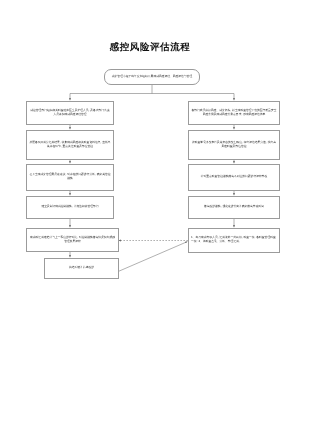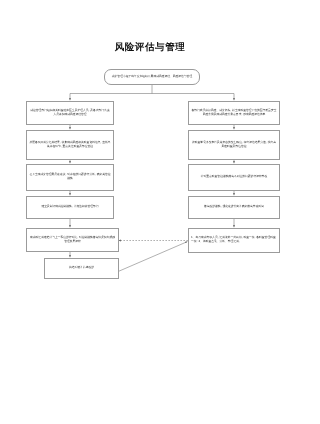--- a/index.html
+++ b/index.html
@@ -69,21 +69,21 @@
   }
   .node.left-align .txt {
     text-align: left;
   }
 </style>
 </head>
 <body>
 
 <div id="page">
 
-  <div id="chart-title">风险评估与管理</div>
+  <div id="chart-title">感控风险评估流程</div>
 
   <svg id="edges" viewBox="0 0 300 424">
     <defs>
       <marker id="ah" markerWidth="5" markerHeight="5" refX="4.1" refY="2" orient="auto" markerUnits="strokeWidth">
         <path d="M0,0.35 L4.2,2 L0,3.65 Z" fill="#5d5d5d"></path>
       </marker>
     </defs>
     <g stroke="#6f6f6f" stroke-width="0.55" fill="none">
 
       <path d="M152,84.5 L152,93.5"></path>

